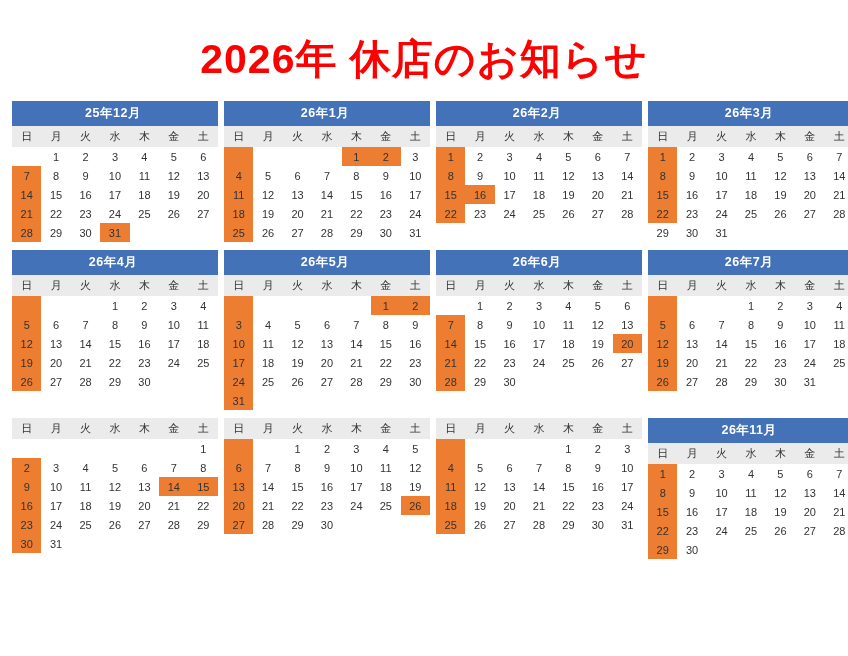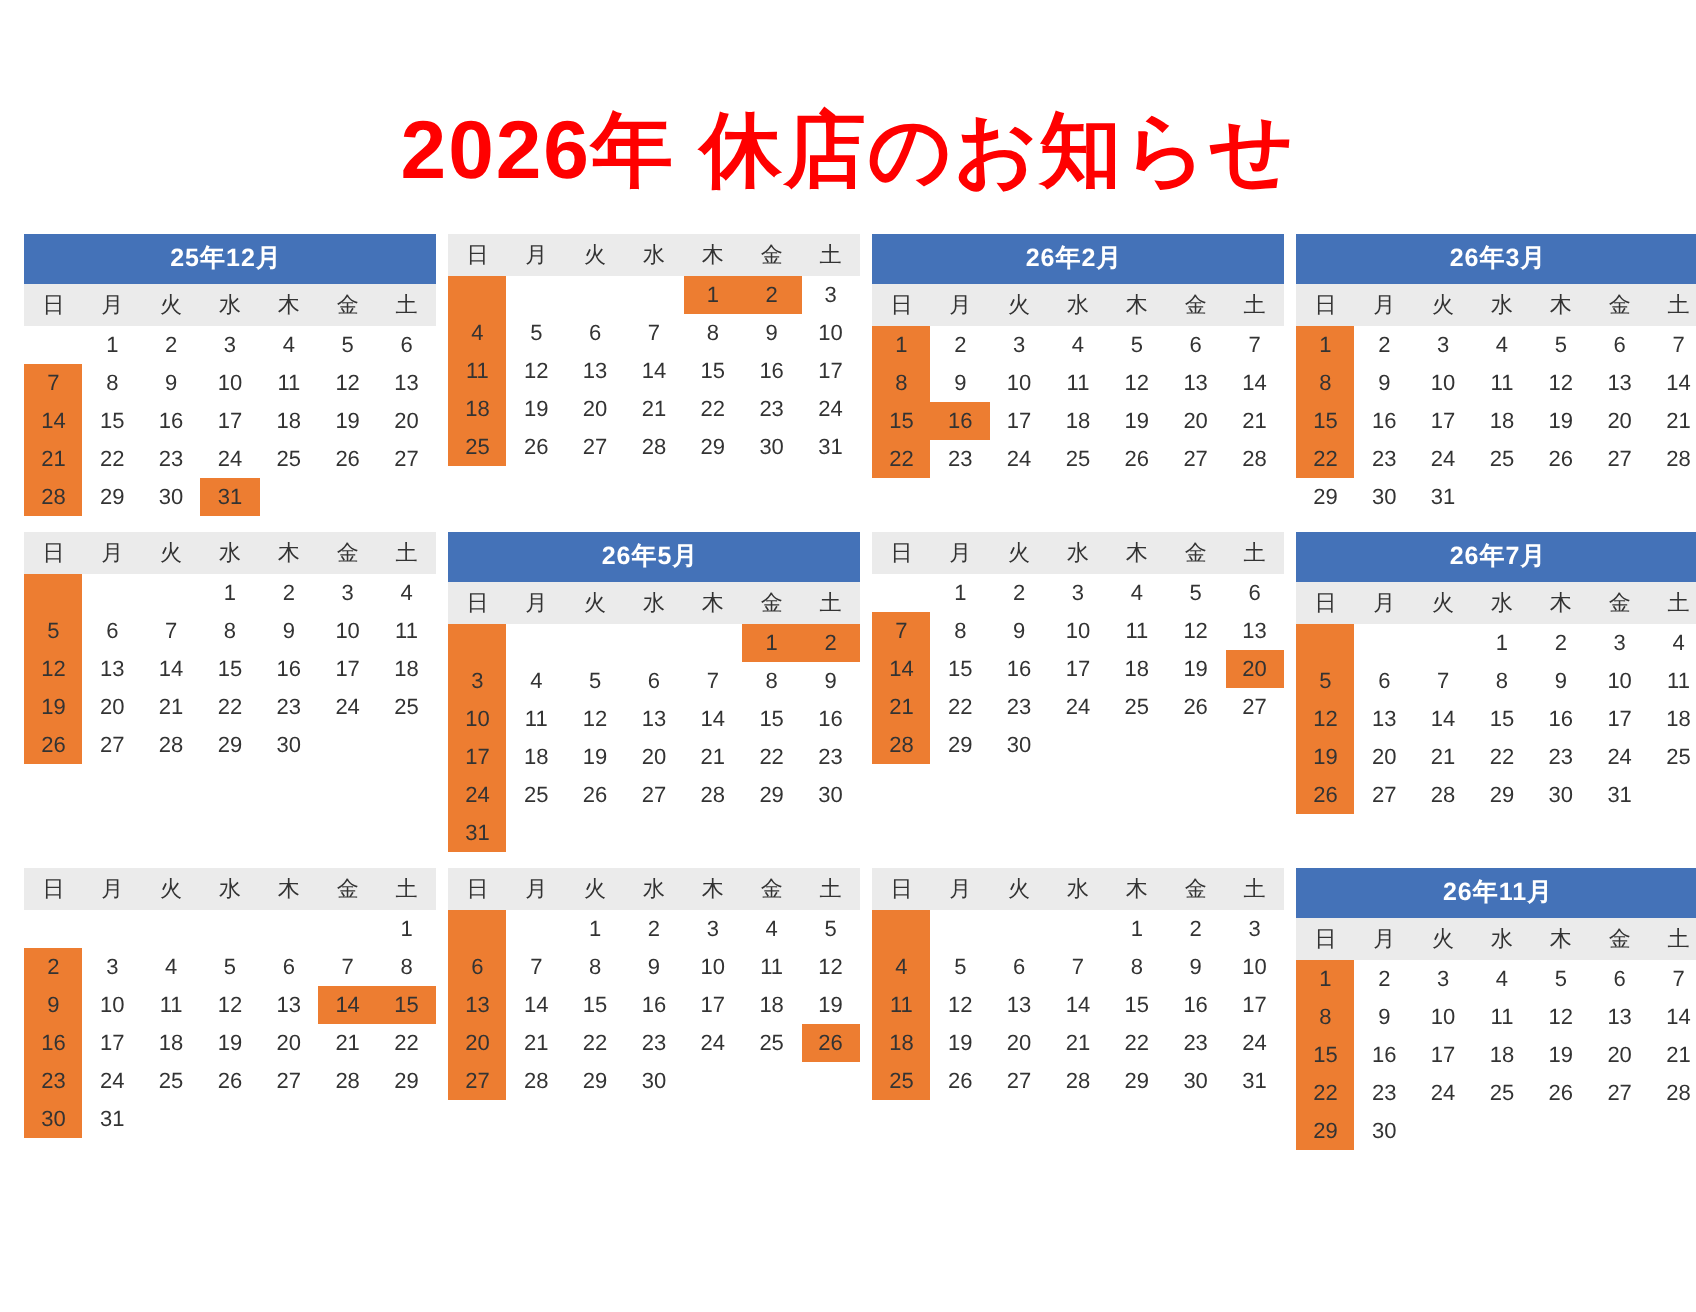--- a/index.html
+++ b/index.html
@@ -14,21 +14,21 @@
     position: relative;
     overflow: hidden;
   }
   #page-title {
     text-align: center;
     color: #ff0000;
     font-size: 41px;
     font-weight: bold;
     letter-spacing: 1px;
     margin: 0;
-    padding-top: 48px;
+    padding-top: 32px;
     font-family: "Liberation Sans", sans-serif;
   }
   .cal-grid {
     display: grid;
     grid-template-columns: repeat(4, 206px);
     column-gap: 6px;
     row-gap: 8px;
     padding: 14px 10px 0 12px;
     box-sizing: border-box;
   }
@@ -140,20 +140,21 @@
             <td>30</td>
             <td class="holiday">31</td>
             <td class="empty">&nbsp;</td>
             <td class="empty">&nbsp;</td>
             <td class="empty">&nbsp;</td>
           </tr>
         </tbody>
       </table>
     </div>
     <div class="month">
+      <div class="month-header">26年1月</div>
       <table class="cal">
         <thead>
           <tr>
             <th>日</th>
             <th>月</th>
             <th>火</th>
             <th>水</th>
             <th>木</th>
             <th>金</th>
             <th>土</th>
@@ -319,20 +320,21 @@
             <td>31</td>
             <td class="empty">&nbsp;</td>
             <td class="empty">&nbsp;</td>
             <td class="empty">&nbsp;</td>
             <td class="empty">&nbsp;</td>
           </tr>
         </tbody>
       </table>
     </div>
     <div class="month">
+      <div class="month-header">26年4月</div>
       <table class="cal">
         <thead>
           <tr>
             <th>日</th>
             <th>月</th>
             <th>火</th>
             <th>水</th>
             <th>木</th>
             <th>金</th>
             <th>土</th>
@@ -453,20 +455,21 @@
             <td class="empty">&nbsp;</td>
             <td class="empty">&nbsp;</td>
             <td class="empty">&nbsp;</td>
             <td class="empty">&nbsp;</td>
             <td class="empty">&nbsp;</td>
           </tr>
         </tbody>
       </table>
     </div>
     <div class="month">
+      <div class="month-header">26年6月</div>
       <table class="cal">
         <thead>
           <tr>
             <th>日</th>
             <th>月</th>
             <th>火</th>
             <th>水</th>
             <th>木</th>
             <th>金</th>
             <th>土</th>

